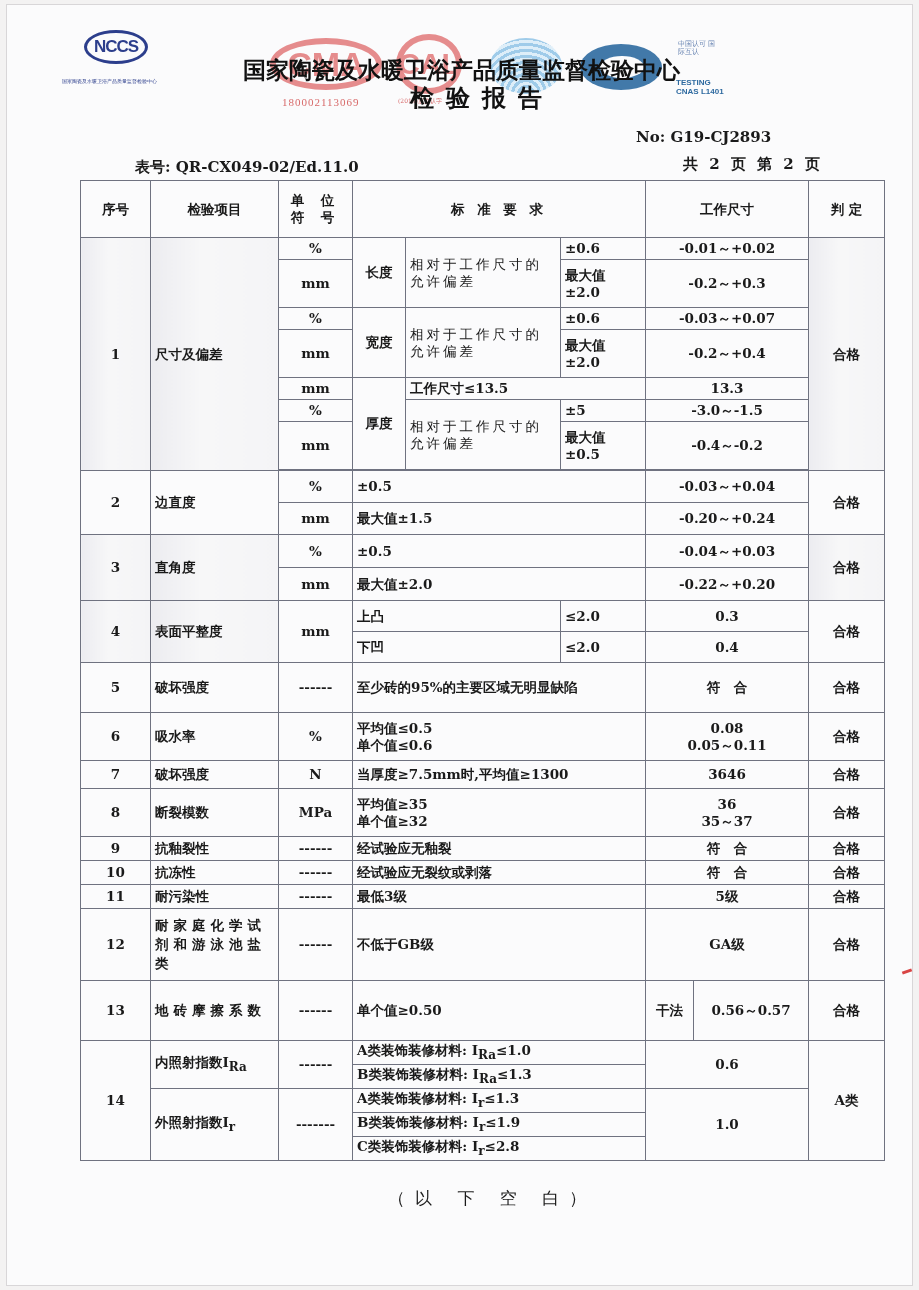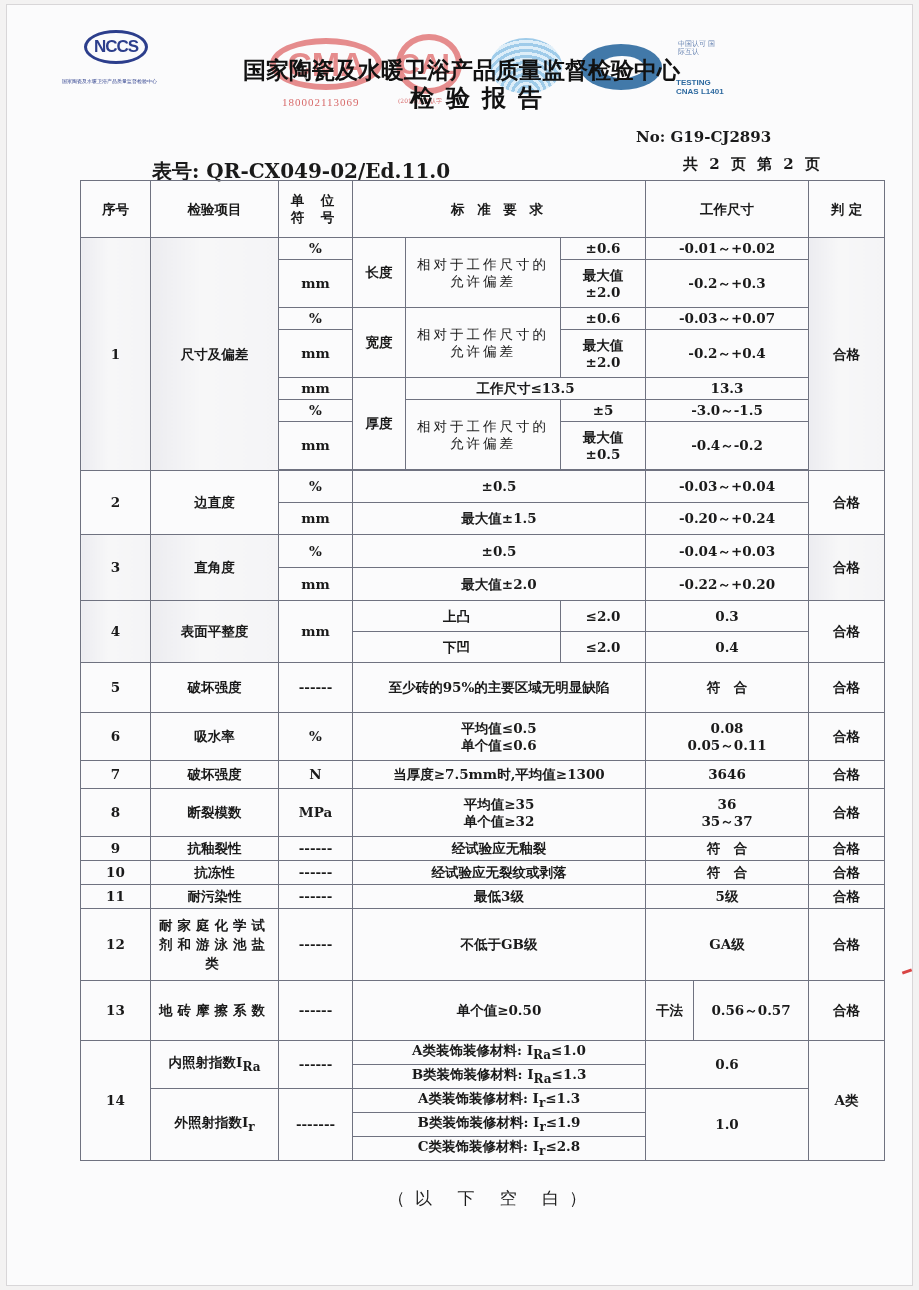--- a/index.html
+++ b/index.html
@@ -14,25 +14,25 @@
   .cal-num { left:398px; top:97px; font-size:6px; color:#d86a6a; }
   .globe { left:490px; top:38px; width:72px; height:56px; border-radius:50%; background:repeating-radial-gradient(circle at 50% 100%, #8fc3e6 0 3px, #d9ecf8 3px 6px); opacity:.85; }
   .cnas { left:580px; top:44px; width:82px; height:46px; border-radius:50%; background:#2e6aa0; opacity:.9; }
   .cnas-inner { left:600px; top:56px; width:44px; height:22px; border-radius:50%; background:#fbfbfc; }
   .cnas-t1 { left:678px; top:40px; font-size:7px; color:#6a86b3; font-family:"Liberation Sans",sans-serif; line-height:8px; width:40px; }
   .cnas-t2 { left:676px; top:78px; font-size:8px; color:#2e6aa0; font-weight:bold; font-family:"Liberation Sans",sans-serif; line-height:9px; }
   .title1 { left:243px; top:55px; font-size:23px; font-weight:bold; color:#111; letter-spacing:0; white-space:nowrap; }
   .title2 { left:410px; top:82px; font-size:24px; font-weight:bold; color:#111; letter-spacing:12px; white-space:nowrap; }
   .reportno { left:636px; top:128px; font-size:15px; font-weight:bold; }
   .pages { left:683px; top:155px; font-size:15px; font-weight:bold; letter-spacing:3px; }
-  .formno { left:152px; top:158px; font-size:20px; font-weight:bold; }
+  .formno { left:135px; top:158px; font-size:15px; font-weight:bold; }
   table.rep { position:absolute; left:80px; top:180px; border-collapse:collapse; table-layout:fixed; width:804px; }
   table.rep td { border:1.5px solid #6f7280; font-size:13.5px; font-weight:bold; padding:0 4px; vertical-align:middle; line-height:17px; }
   .c { text-align:center; }
-  .l { text-align:center; }
+  .l { text-align:left; }
   .hdr td { height:56px; font-size:14.5px; }
   .gray { background:linear-gradient(90deg,#ececf0 0%, #f7f7f8 40%, #f4f4f6 100%); }
   .sp { letter-spacing:6px; }
   sub { font-size:12px; }
   .footer { left:388px; top:1187px; font-size:17px; letter-spacing:10px; font-family:"DejaVu Sans","Liberation Sans",sans-serif; }
   .redmark { left:902px; top:970px; width:10px; height:3px; background:#d84444; transform:rotate(-20deg); }
 </style>
 </head>
 <body>
 

